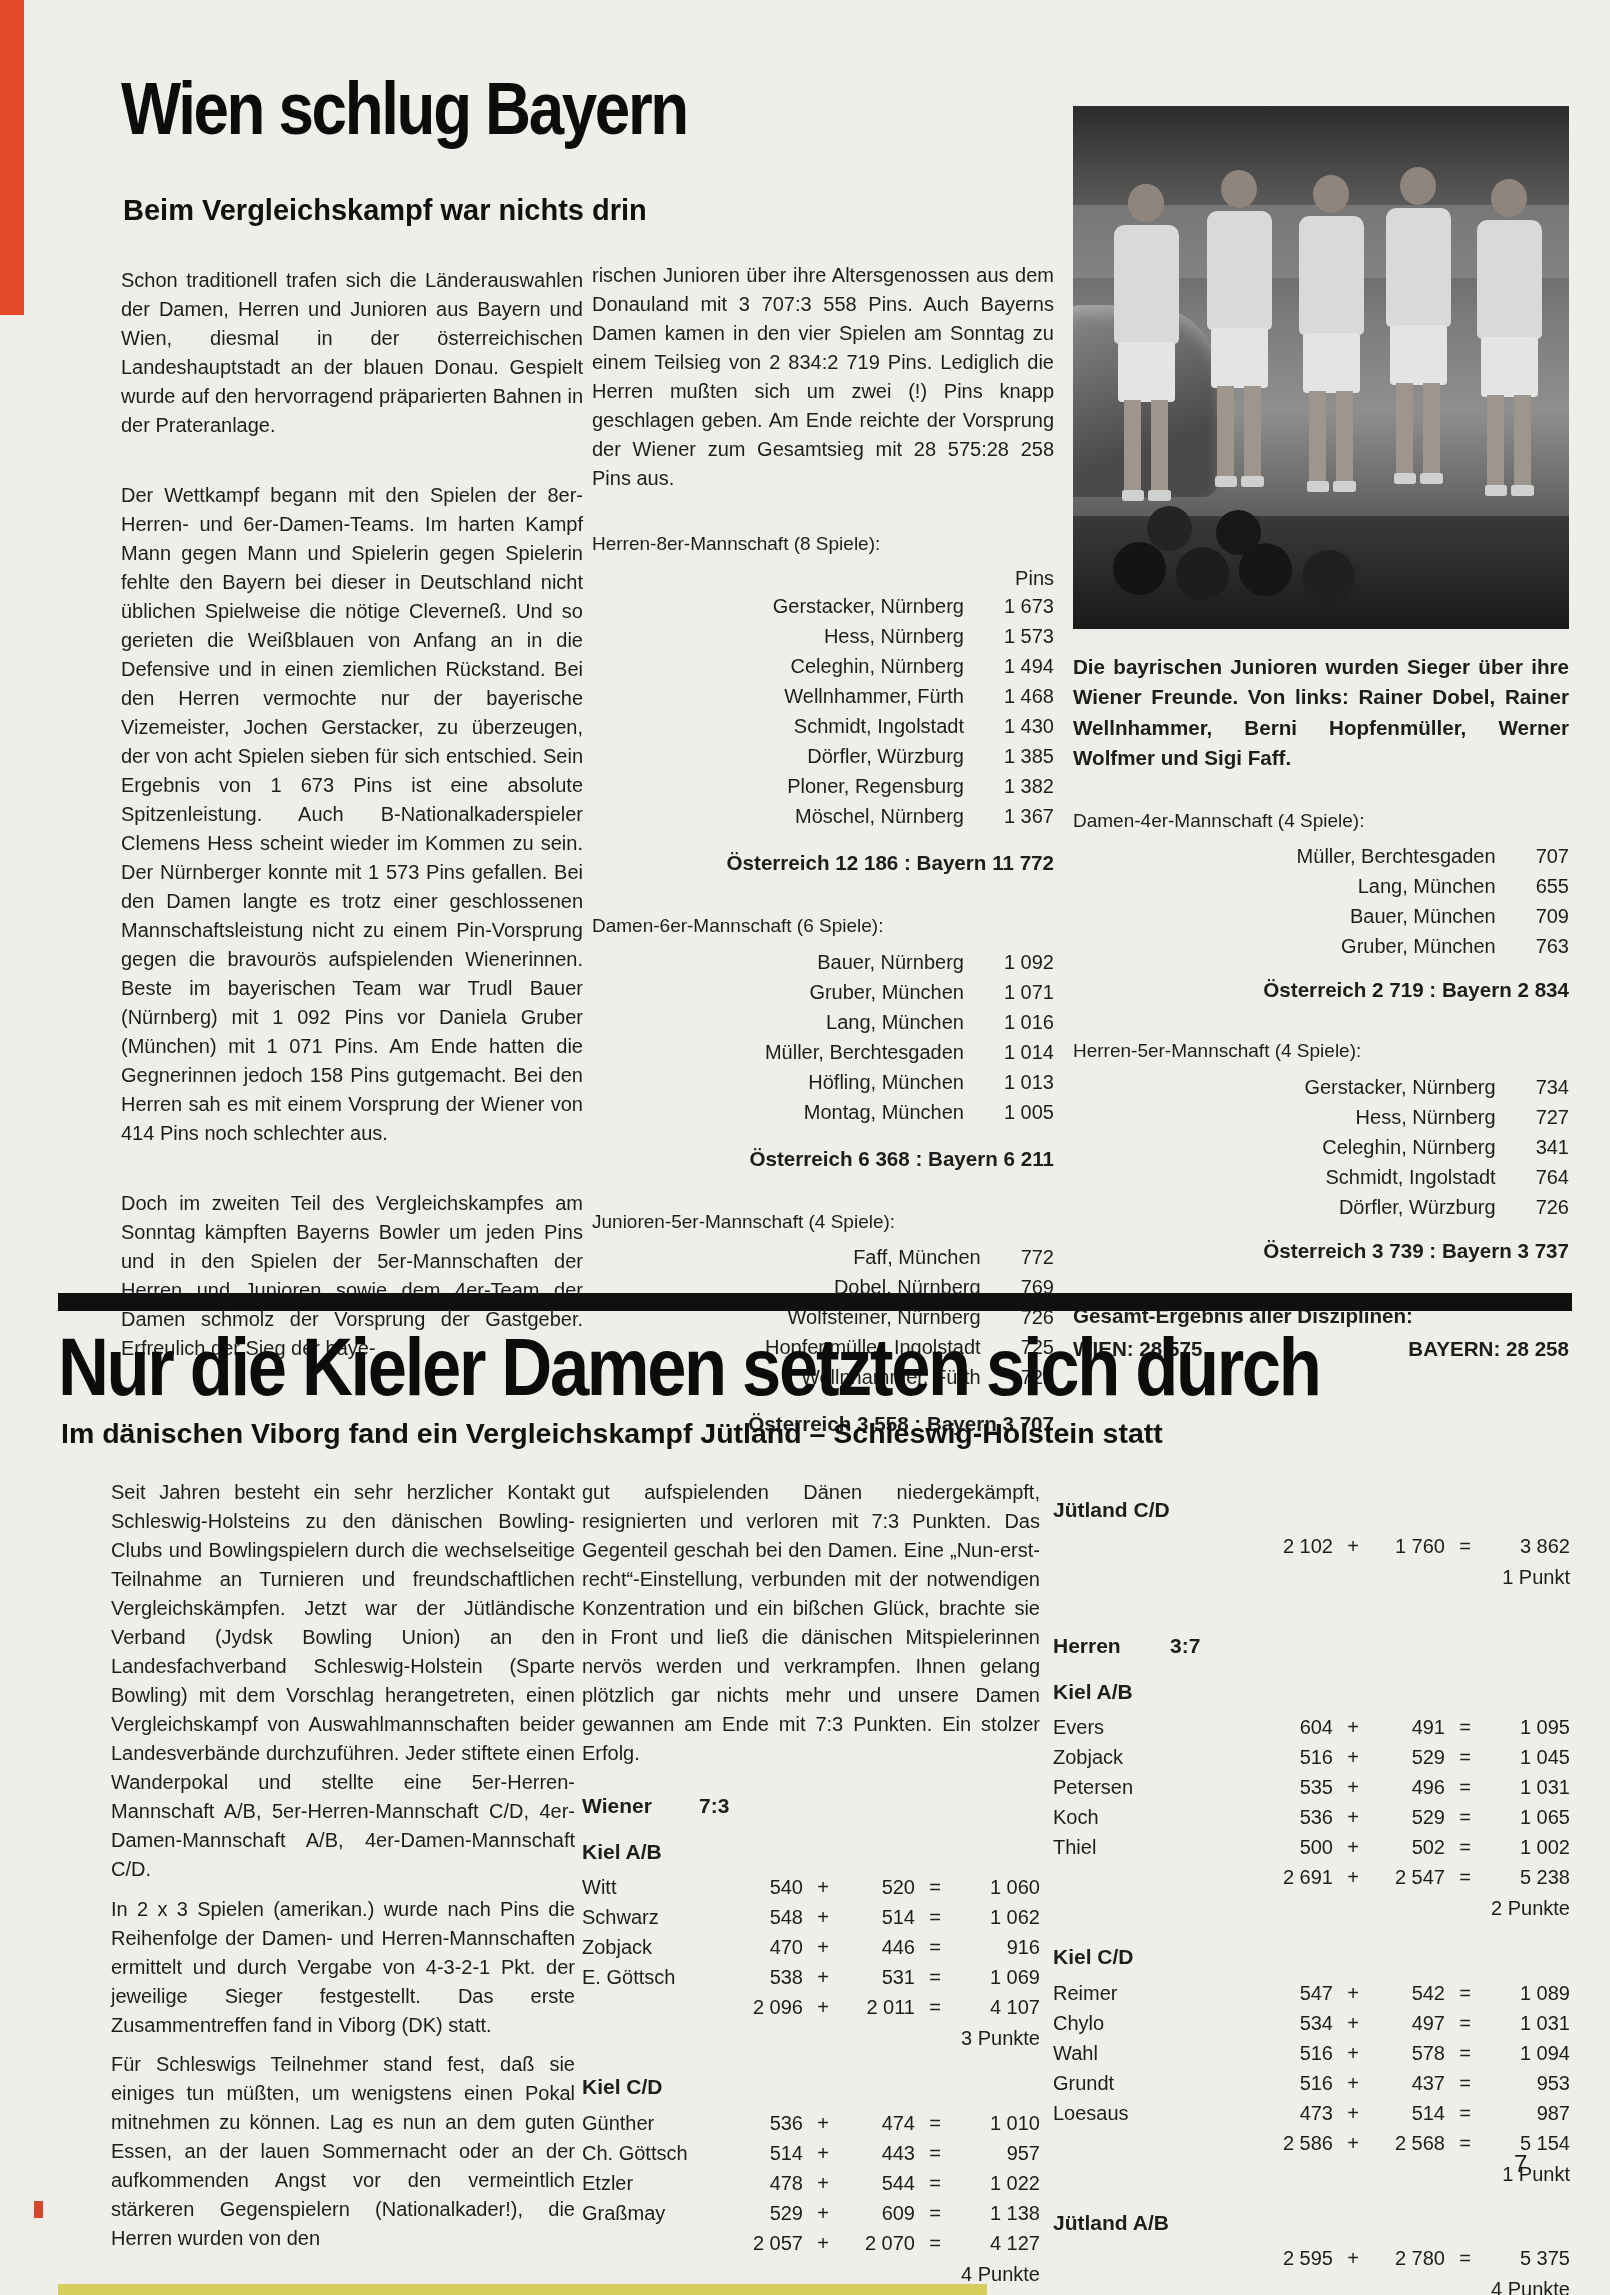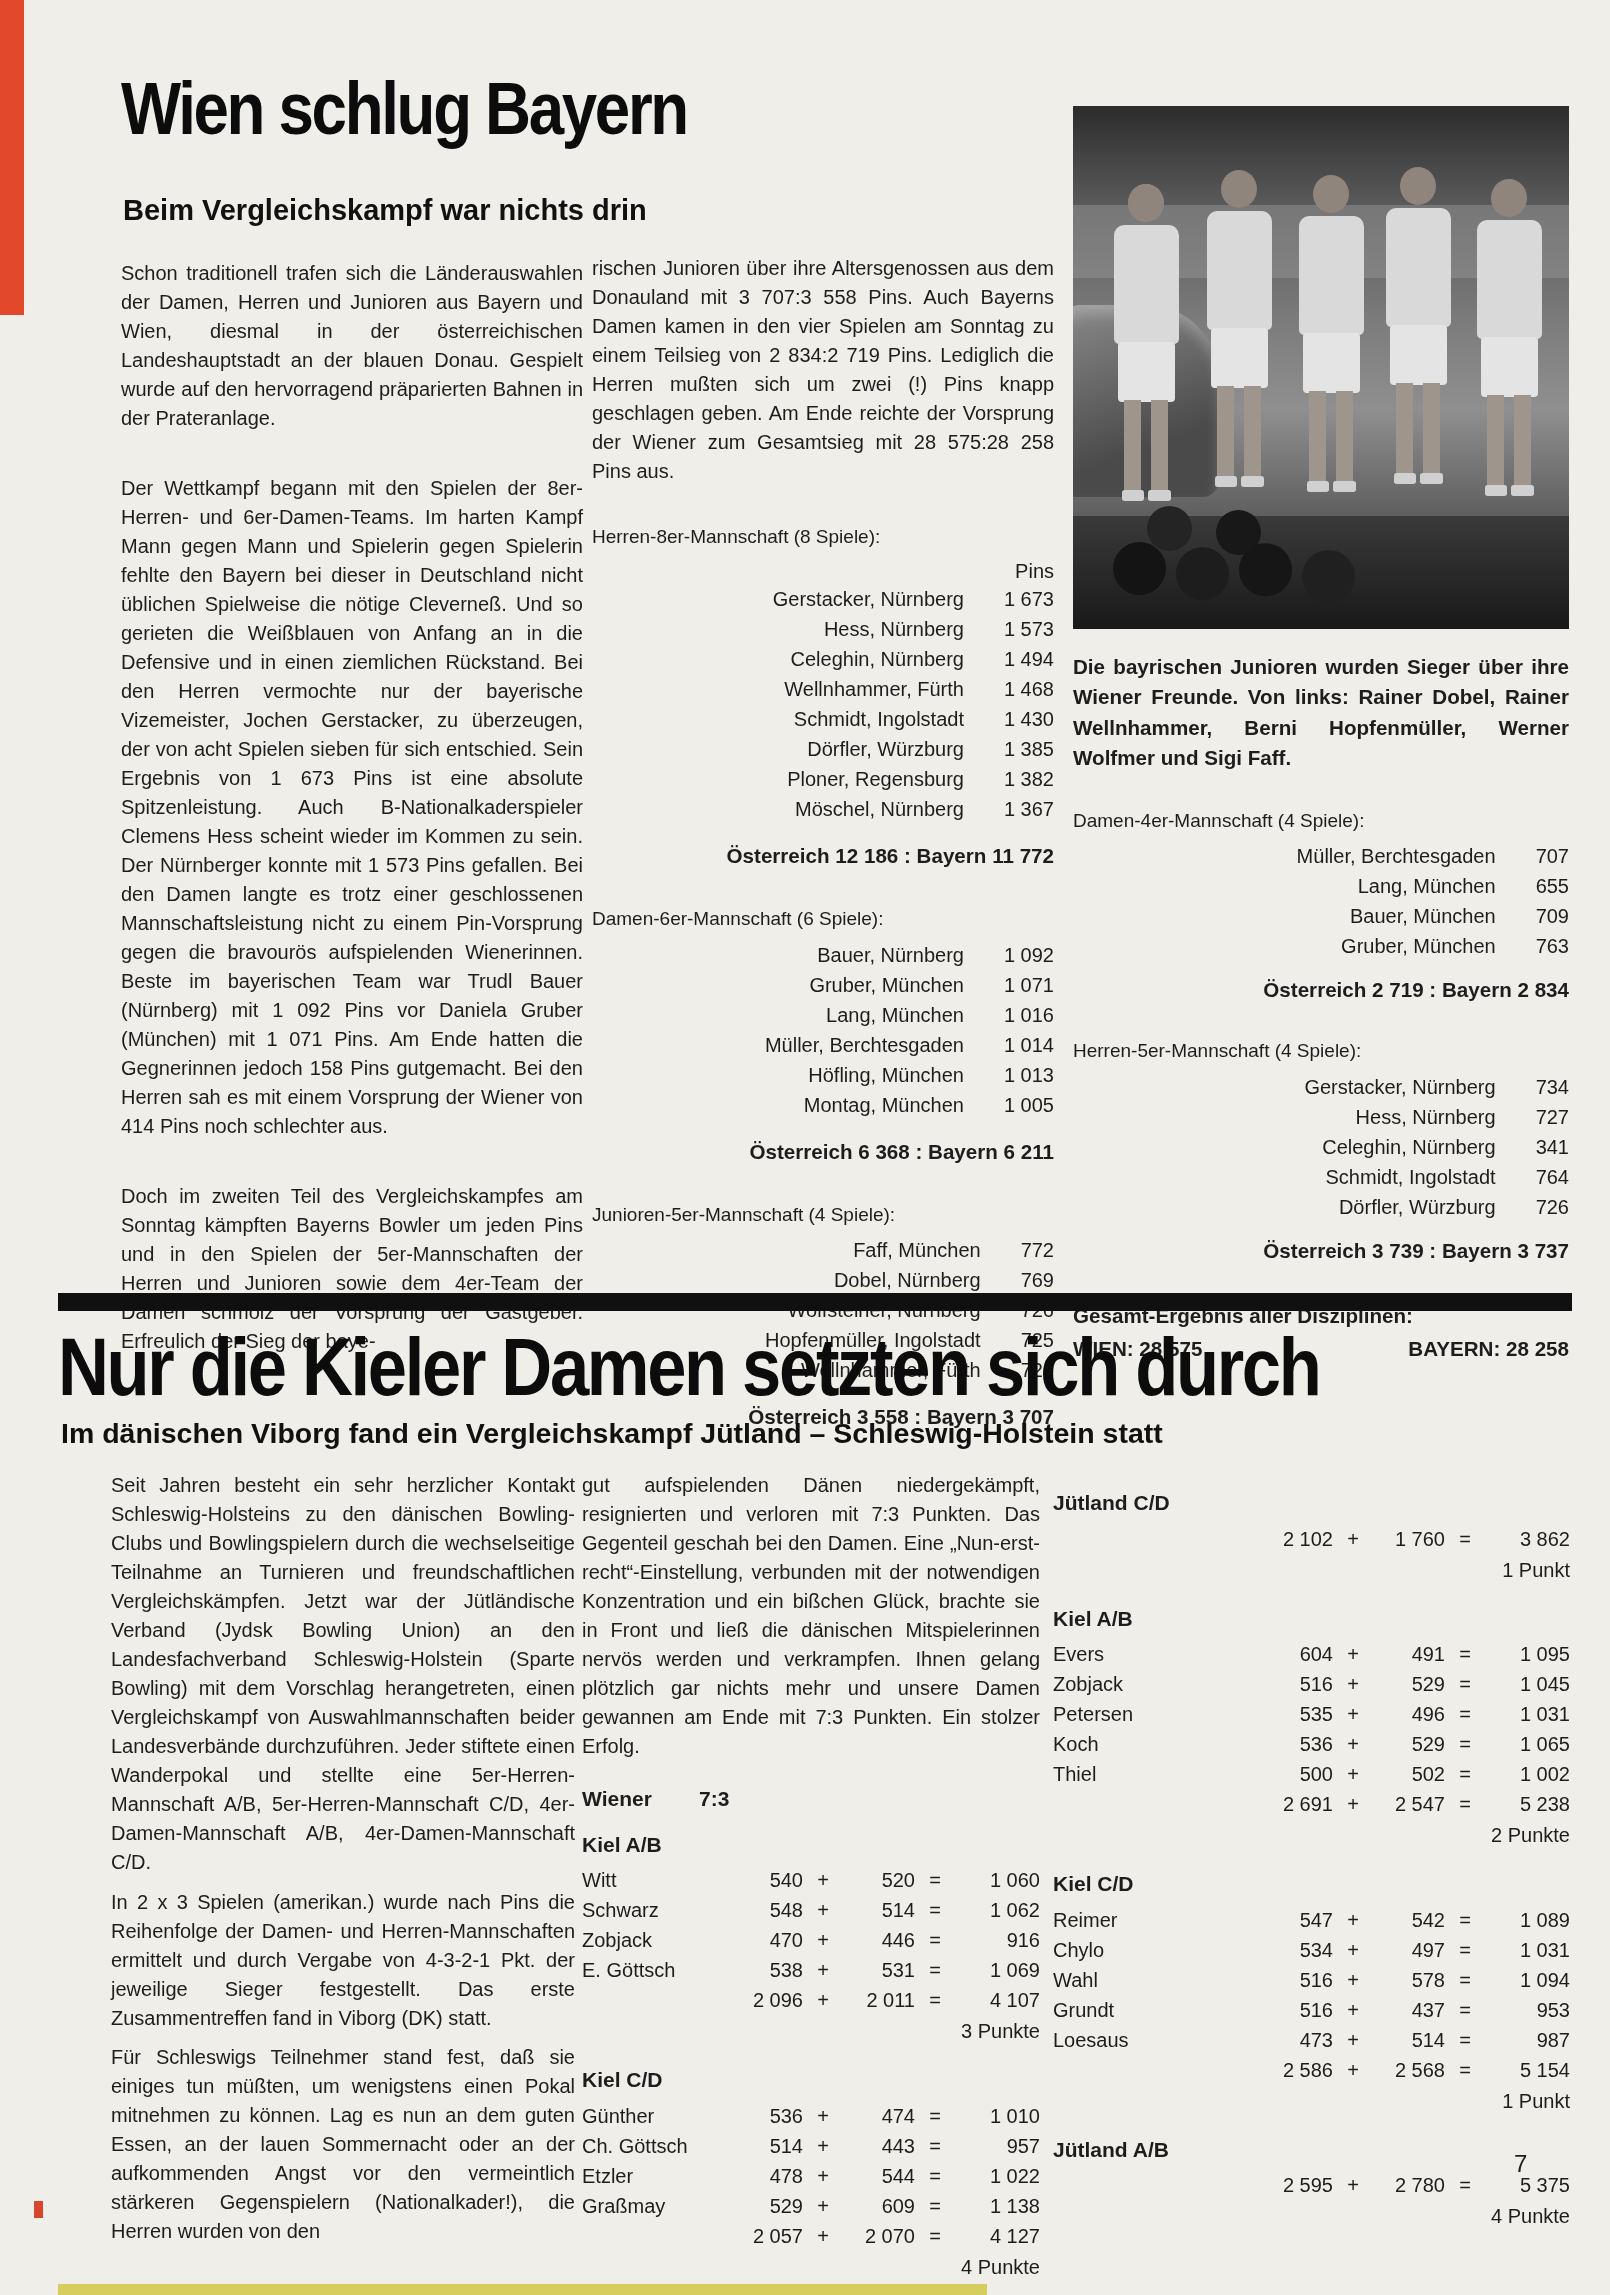--- a/index.html
+++ b/index.html
@@ -20,21 +20,21 @@
   .headline>span{display:inline-block;transform:scaleX(.86);transform-origin:left;letter-spacing:-2.7px;}
   .h1-1{left:121px;top:66px;font-size:74px;}
   .h1-2{left:58px;top:1320px;font-size:82px;}
   .subhead{font-weight:bold;color:#111;}
   .sh-1{left:123px;top:194px;font-size:29px;}
   .sh-2{left:61px;top:1417px;font-size:28.5px;}
 
   .divider{left:58px;top:1293px;width:1514px;height:18px;background:#101010;}
 
   
-  .col{font-size:20px;line-height:29px;text-align:justify;}
+  .col{font-size:20px;line-height:29px;text-align:justify;margin-top:7px;}
   .para{margin:0;}
   .para + .para{margin-top:41px;}
   .tight .para + .para{margin-top:10.6px;}
 
   .a1c1{left:121px;top:259px;width:462px;}
   .a1c2{left:592px;top:254px;width:462px;}
   .a1c3{left:1073px;top:106px;width:496px;}
   .a2c1{left:111px;top:1471px;width:464px;}
   .a2c2{left:582px;top:1471px;width:458px;}
   .a2c3{left:1053px;top:1471px;width:517px;}
@@ -423,20 +423,24 @@
       <div class="srow ssum">
         <span class="sname"></span>
         <span class="snum">2 102</span>
         <span class="sop">+</span>
         <span class="snum">1 760</span>
         <span class="sop">=</span>
         <span class="stot">3 862</span>
       </div>
       <div class="spoints">1 Punkt</div>
     </div>
+  <div class="score-heading" style="margin-top:37px;">
+    <span class="sh-label">Herren</span>
+    <span>3:7</span>
+  </div>
   <div class="sblock">
       <div class="steam">Kiel A/B</div>
       <div class="srow">
         <span class="sname">Evers</span>
         <span class="snum">604</span>
         <span class="sop">+</span>
         <span class="snum">491</span>
         <span class="sop">=</span>
         <span class="stot">1 095</span>
       </div>

